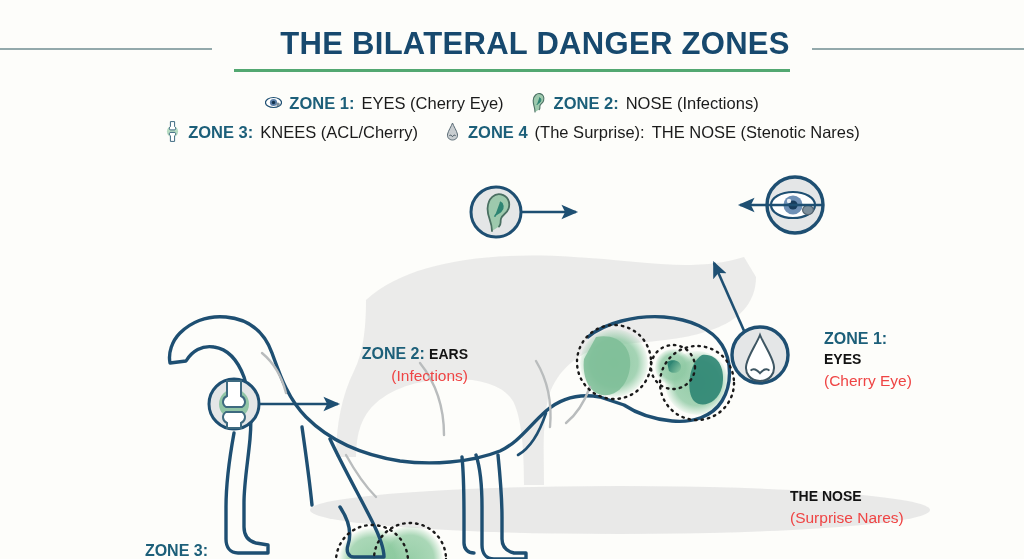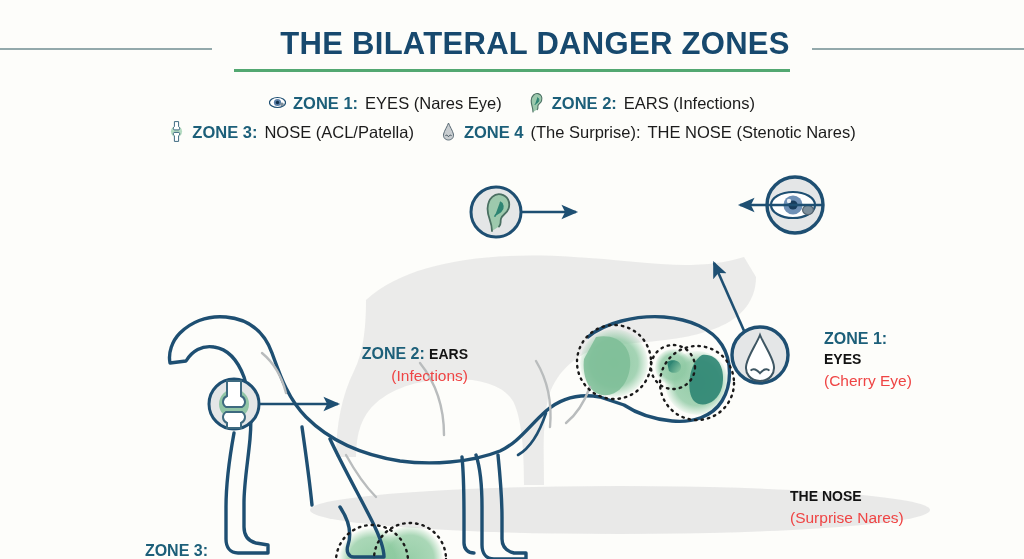--- a/index.html
+++ b/index.html
@@ -164,48 +164,48 @@
         <div class="legend-item">
           <span class="legend-ico">
             <svg width="17" height="21" viewBox="0 0 17 21">
               <ellipse cx="8.5" cy="10.5" rx="8" ry="5" fill="#ffffff" stroke="#1e4f72" stroke-width="1.2"></ellipse>
               <circle cx="8.5" cy="10.5" r="3.6" fill="#5b7fa8"></circle>
               <circle cx="8.5" cy="10.5" r="1.7" fill="#12324d"></circle>
               <circle cx="13" cy="12.4" r="1.8" fill="#7d8f9c"></circle>
             </svg>
           </span>
           <span class="legend-zone">ZONE 1:</span>
-          <span>EYES (Nares Eye)</span>
+          <span>EYES (Cherry Eye)</span>
         </div>
 
         <div class="legend-item">
           <span class="legend-ico">
             <svg width="17" height="21" viewBox="0 0 17 21">
               <path d="M5 20 C5 15 3 13 3.2 8.5 C3.4 3.6 7 1 10 1.6 C13.2 2.2 14.6 5.4 13.6 8.6 C12.7 11.6 10.4 11.6 10 13.6 C9.6 15.6 10.4 16.4 9.2 17.6" fill="#9dc9ad" stroke="#4a6f62" stroke-width="1.1" stroke-linecap="round"></path>
               <path d="M9.4 5.6 C11 6.2 11.4 8.6 10 10.2 C8.8 11.6 7.2 11.4 6.8 13" fill="#2e8573" stroke="#2e8573" stroke-width="0.9"></path>
             </svg>
           </span>
           <span class="legend-zone">ZONE 2:</span>
-          <span>EARS (Infections)</span>
+          <span>NOSE (Infections)</span>
         </div>
 
       </div>
 
       <div class="legend-row">
 
         <div class="legend-item">
           <span class="legend-ico">
             <svg width="17" height="21" viewBox="0 0 17 21">
               <circle cx="8.5" cy="10.5" r="5.6" fill="#9ccfae" opacity="0.75"></circle>
               <path d="M6.4 0.6 L10.6 0.6 L10.6 5.6 C11.9 6.2 12.2 8 10.9 8.9 L6.1 8.9 C4.8 8 5.1 6.2 6.4 5.6 Z" fill="#ffffff" stroke="#3e6a80" stroke-width="1"></path>
               <path d="M6.1 11.4 L10.9 11.4 C12.2 12.3 11.9 14.1 10.6 14.7 L10.6 20.4 L6.4 20.4 L6.4 14.7 C5.1 14.1 4.8 12.3 6.1 11.4 Z" fill="#ffffff" stroke="#3e6a80" stroke-width="1"></path>
             </svg>
           </span>
           <span class="legend-zone">ZONE 3:</span>
-          <span>NOSE (ACL/Patella)</span>
+          <span>KNEES (ACL/Cherry)</span>
         </div>
 
         <div class="legend-item">
           <span class="legend-ico">
             <svg width="17" height="21" viewBox="0 0 17 21">
               <path d="M8.5 2 C9.8 5.5 12.6 9.6 13.4 13 C14.1 16.2 12 19 8.5 19 C5 19 2.9 16.2 3.6 13 C4.4 9.6 7.2 5.5 8.5 2 Z" fill="#c8cdd0" stroke="#5a6b75" stroke-width="1"></path>
               <path d="M5.4 14.6 C6.4 13.6 7.6 14.4 8.5 15.6 C9.4 14.4 10.6 13.6 11.6 14.6" fill="none" stroke="#45555f" stroke-width="1"></path>
             </svg>
           </span>
           <span class="legend-zone">ZONE 4</span>

